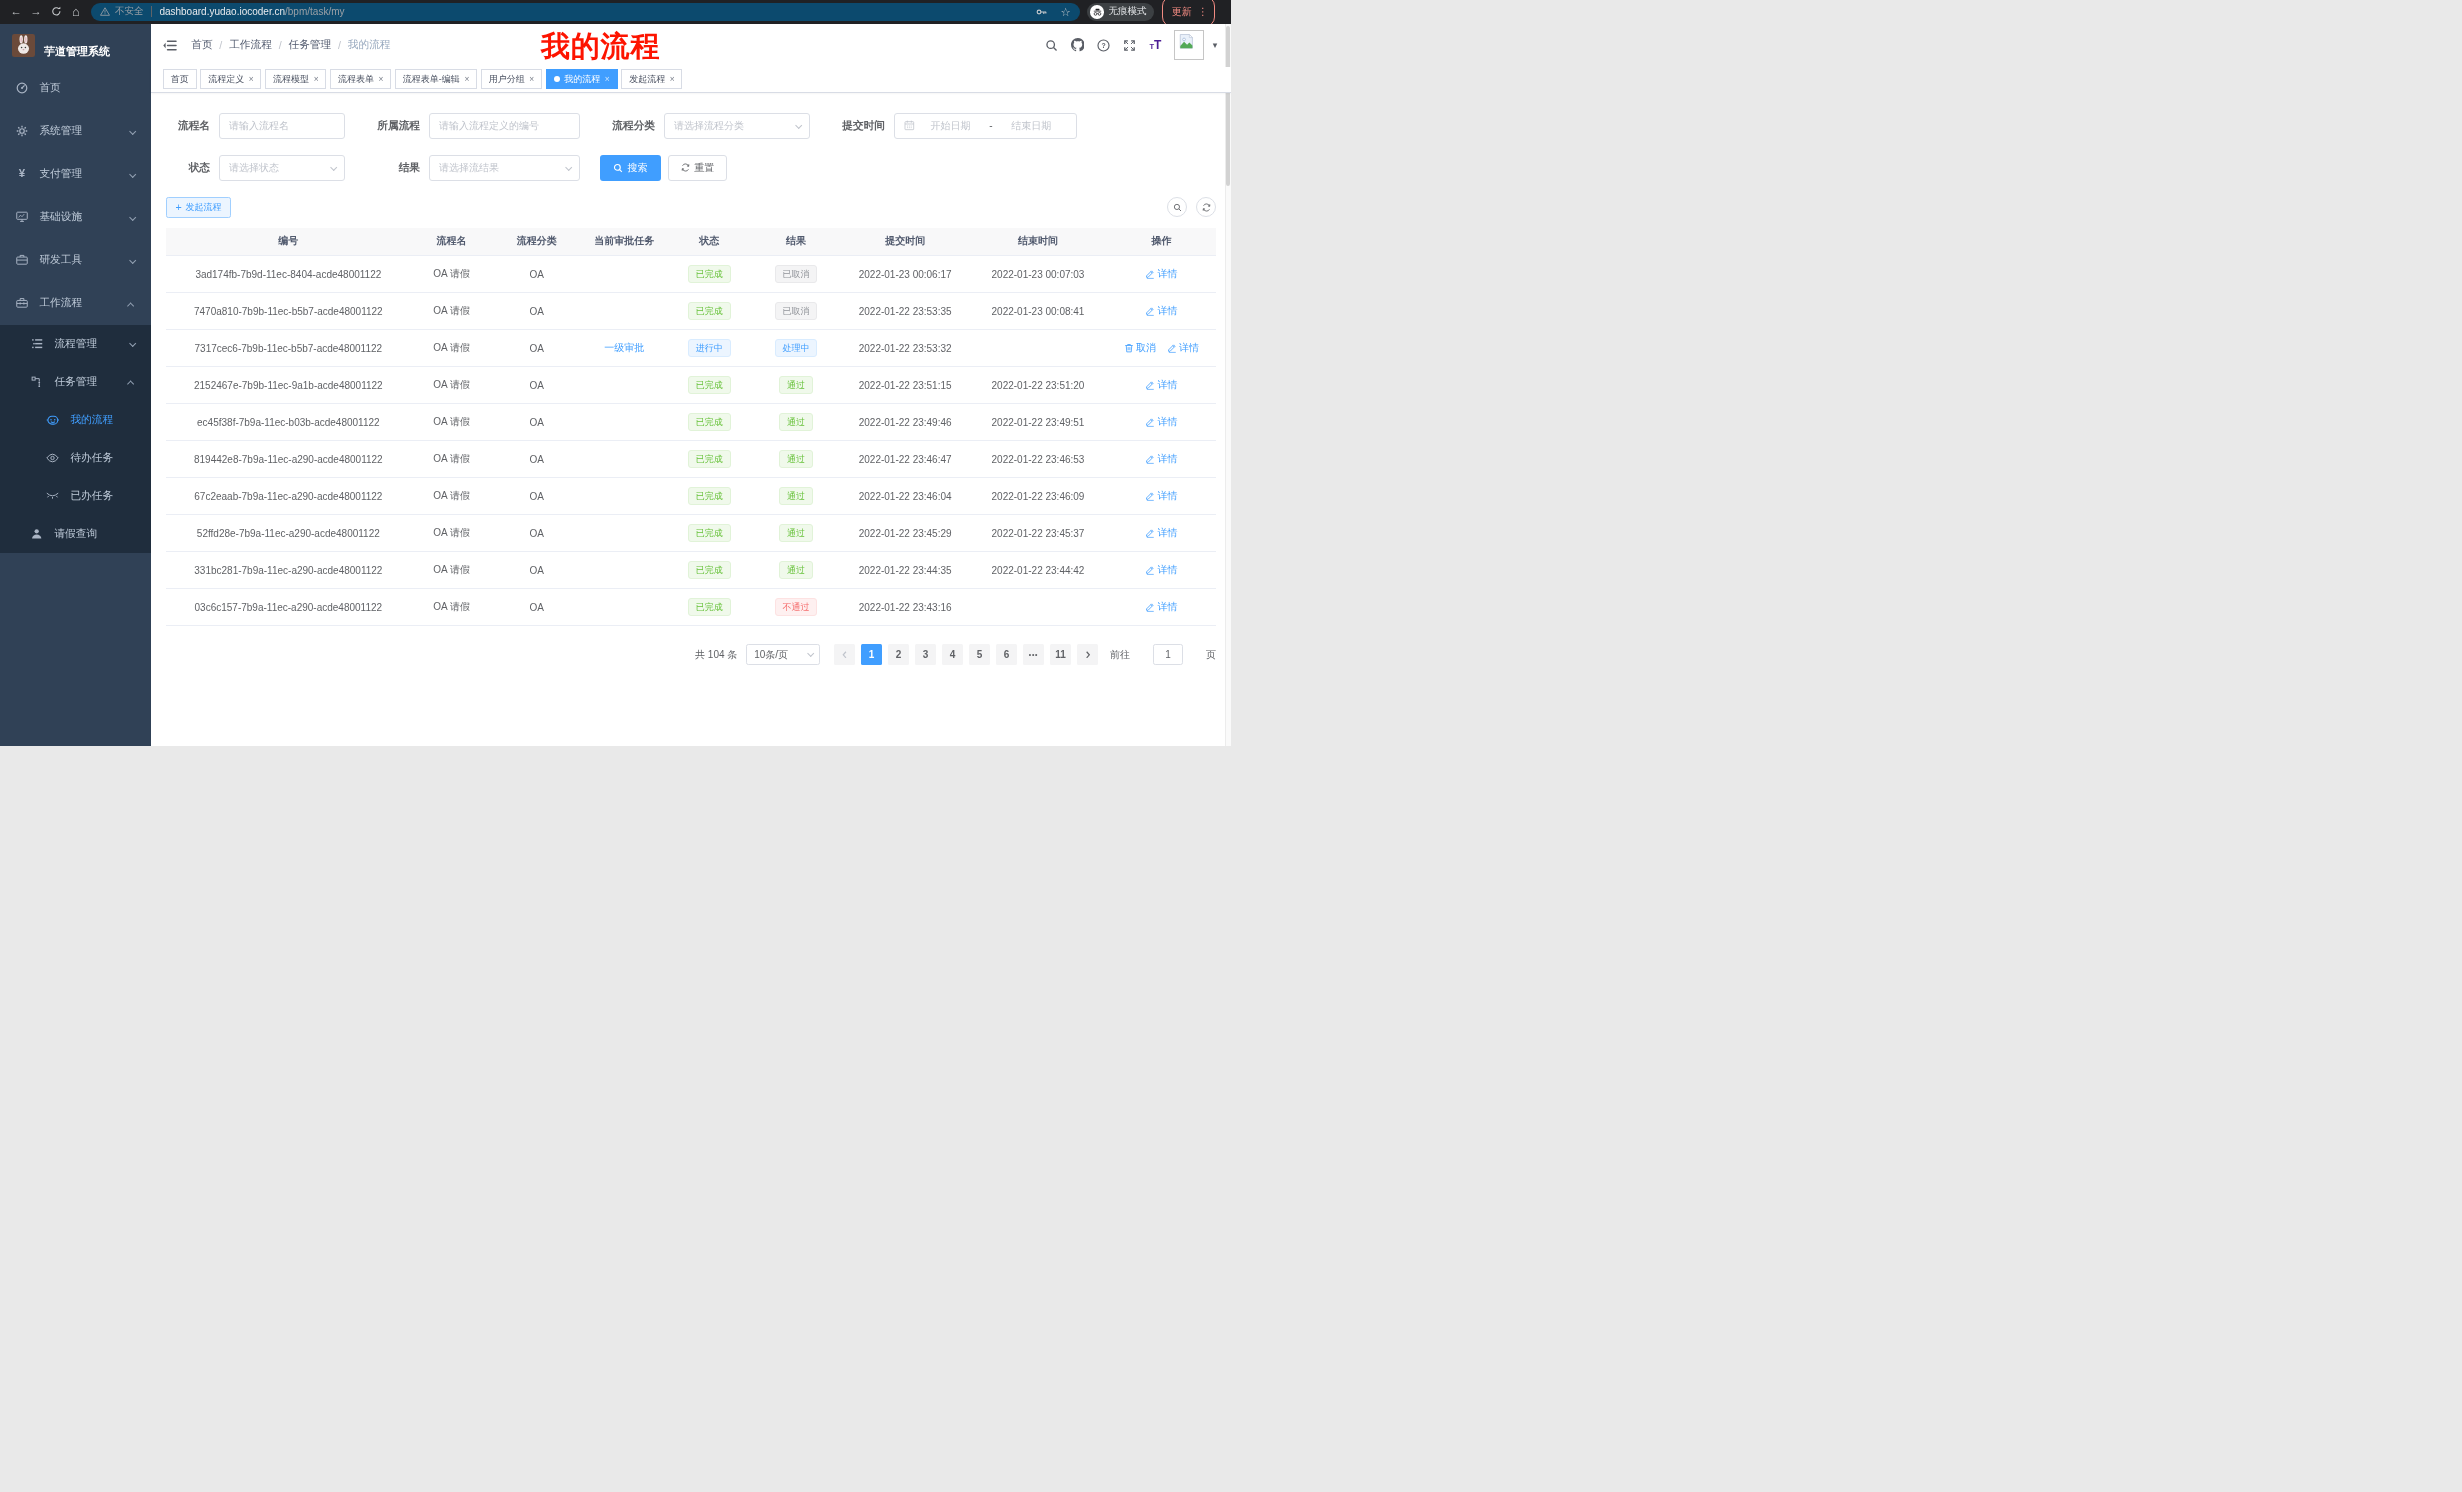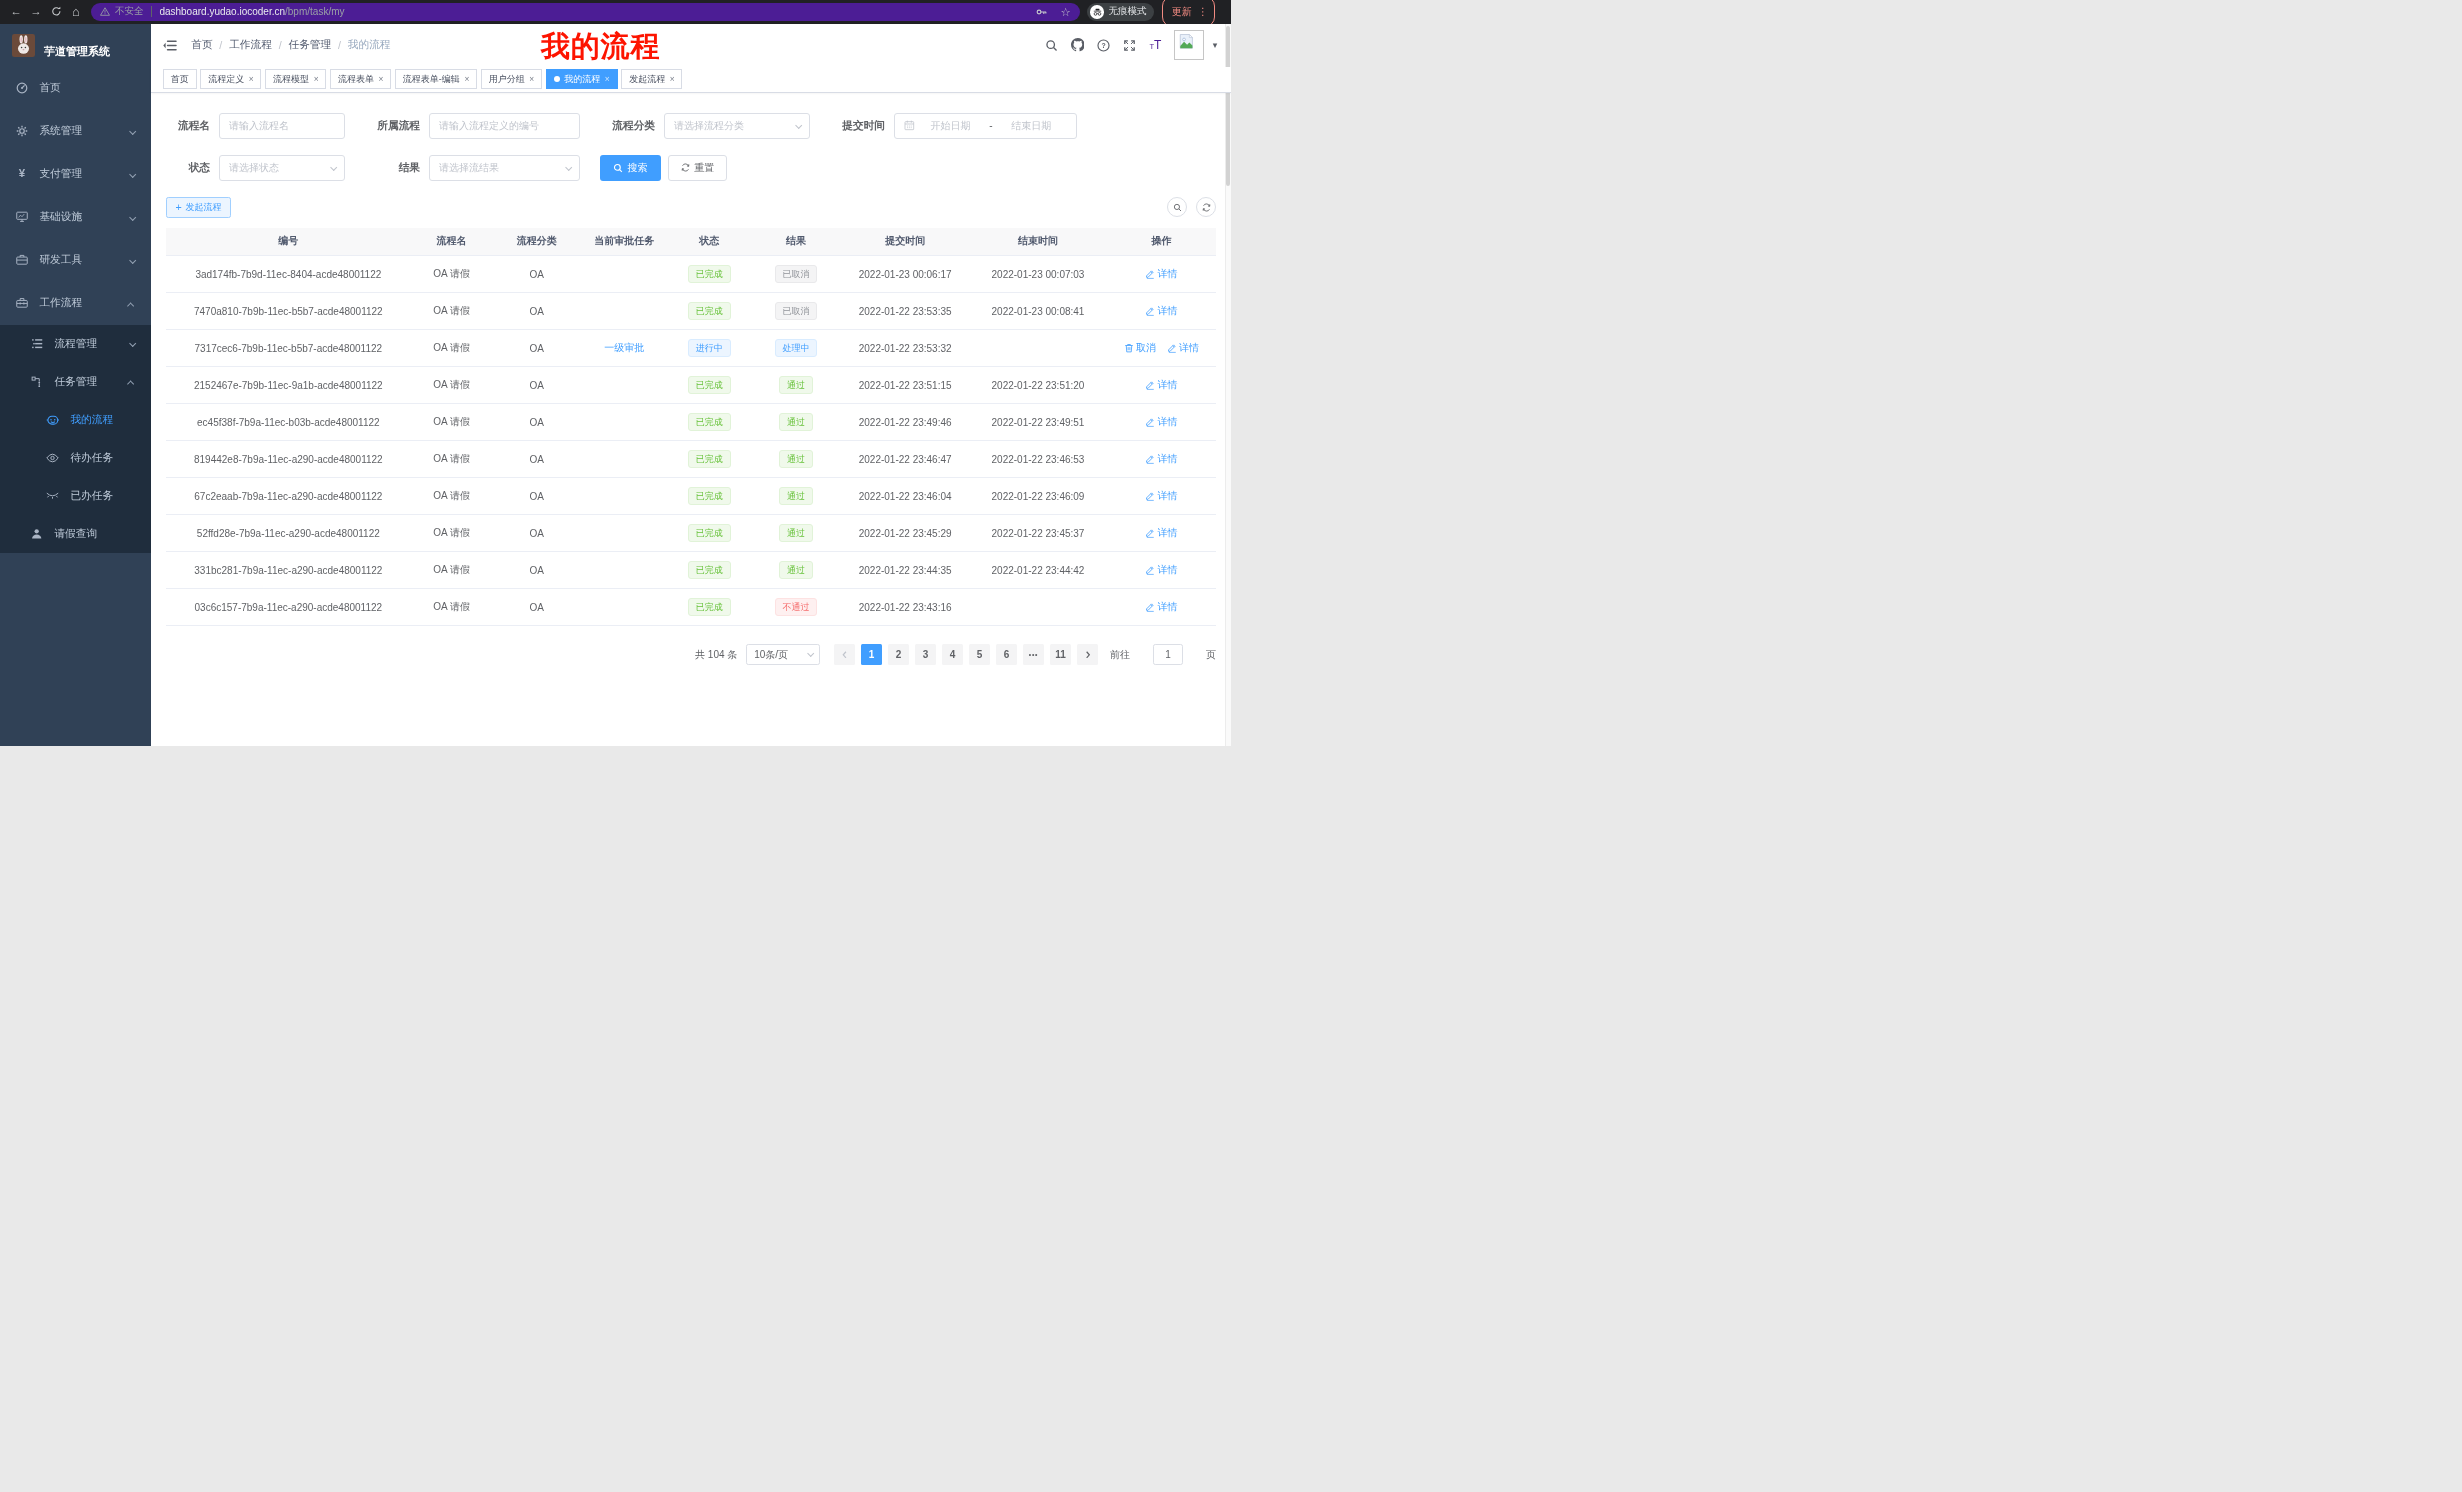--- a/index.html
+++ b/index.html
@@ -2,21 +2,21 @@
 <html style="font-size:12px"><head>
 <meta charset="utf-8">
 <style>
   * { margin:0; padding:0; box-sizing:border-box; }
   body { font-family:"Liberation Sans", sans-serif; background:#e9e9e9; }
   .screen { width:1231px; height:746px; position:relative; background:#fff; overflow:hidden; }
 
   
   .chrome { height:23.6px; background:#202124; display:flex; align-items:center; padding:0 6px; }
   .nav-btn { color:#c7cacd; width:20px; text-align:center; font-size:11.4px; line-height:23.6px; flex:0 0 auto; display:flex; align-items:center; justify-content:center; }
-  .omnibox { height:18px; background:#4c1d95; border-radius:9px; display:flex; align-items:center; padding:0 9px; margin-left:4.6px; width:989px; color:#9aa0a6; font-size:9.5px; }
+  .omnibox { height:18px; background:#0c4a6e; border-radius:9px; display:flex; align-items:center; padding:0 9px; margin-left:4.6px; width:989px; color:#9aa0a6; font-size:9.5px; }
   .omni-sep { width:0.8px; height:10.7px; background:#5f6368; margin:0 7.6px; }
   .url-host { color:#e8eaed; font-size:10px; }
   .url-path { color:#9aa0a6; font-size:10px; }
   .omni-right { margin-left:auto; display:flex; align-items:center; gap:12px; color:#c7cacd; }
   .incognito-pill { margin-left:7.6px; background:#3c4043; border-radius:9px; height:18px; display:flex; align-items:center; padding:0 7.6px 0 3px; gap:4.6px; color:#e8eaed; font-size:9.5px; flex:0 0 auto; }
   .incog-circle { width:13.7px; height:13.7px; border-radius:50%; background:#fff; color:#202124; display:flex; align-items:center; justify-content:center; }
   .update-pill { margin-left:7.6px; border:1.1px solid #f28b82; color:#f28b82; border-radius:10px; height:31px; display:flex; align-items:center; padding:0 6px 0 9px; gap:6px; font-size:10px; flex:0 0 auto; }
   .kebab { font-size:10px; letter-spacing:0; }
 
   
@@ -43,21 +43,21 @@
   .navbar { height:43px; display:flex; align-items:center; padding:0 13.7px 0 12px; position:relative; background:#fff; }
   .hamburger { color:#5a5e66; display:flex; cursor:pointer; }
   .breadcrumb { display:flex; align-items:center; font-size:10.7px; margin-left:13.7px; }
   .crumb { color:#515a6e; cursor:pointer; }
   .crumb.last { color:#97a8be; cursor:default; }
   .crumb-sep { margin:0 6.8px; color:#c0c4cc; }
   .annotation { position:absolute; left:390px; top:3.8px; font-size:29px; font-weight:700; color:#fd1400; letter-spacing:0.8px; }
   .nav-icons { margin-left:auto; display:flex; align-items:center; gap:13px; color:#5a5e66; }
   .avatar-box { width:30px; height:30px; border:0.8px solid #c6c6c6; background:#fff; display:flex; align-items:flex-start; padding:2.3px; }
   .caret { color:#5a5e66; font-size:9px; margin-left:-4.6px; }
-  .fontsize-ic { font-weight:400; color:#4c1d95; line-height:1; }
+  .fontsize-ic { font-weight:700; color:#4c1d95; line-height:1; }
   .fontsize-ic .t-sm { font-size:7.6px; } .fontsize-ic .t-lg { font-size:12px; }
 
   
   .tags { height:26px; border-bottom:0.8px solid #d8dce5; box-shadow:0 0.8px 2.3px 0 rgba(0,0,0,.06); display:flex; align-items:center; padding:0 12px; gap:3.8px; background:#fff; position:relative; z-index:2; }
   .tag-chip { height:20px; display:inline-flex; align-items:center; padding:0 6.8px; border:0.8px solid #d8dce5; background:#fff; color:#495060; font-size:9px; cursor:pointer; white-space:nowrap; }
   .tag-chip .dot { width:6px; height:6px; border-radius:50%; background:#fff; margin-right:4.6px; }
   .tag-chip.active { background:#409eff; color:#fff; border-color:#409eff; }
   .tag-x { margin-left:4.6px; font-size:8.4px; opacity:.75; }
 
   

